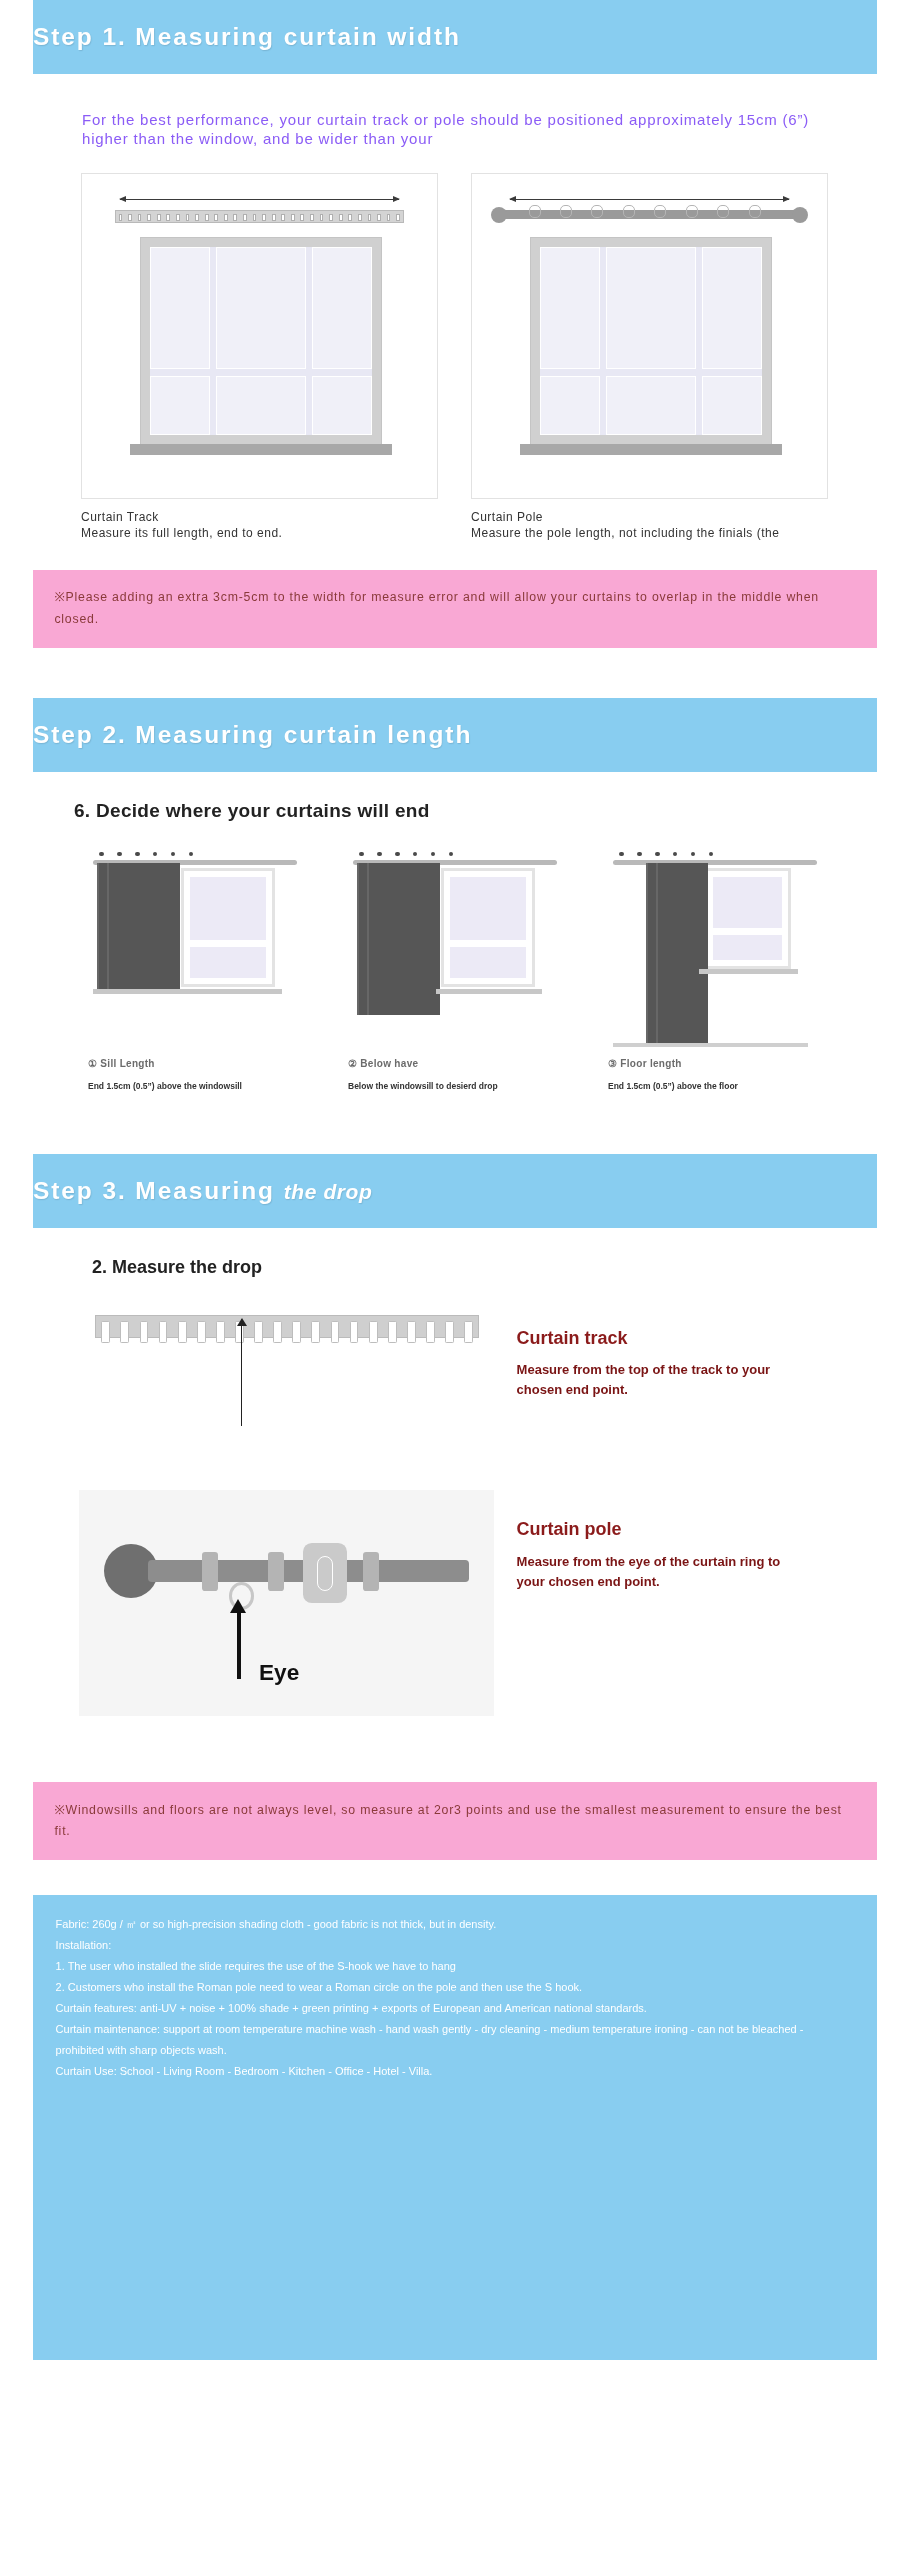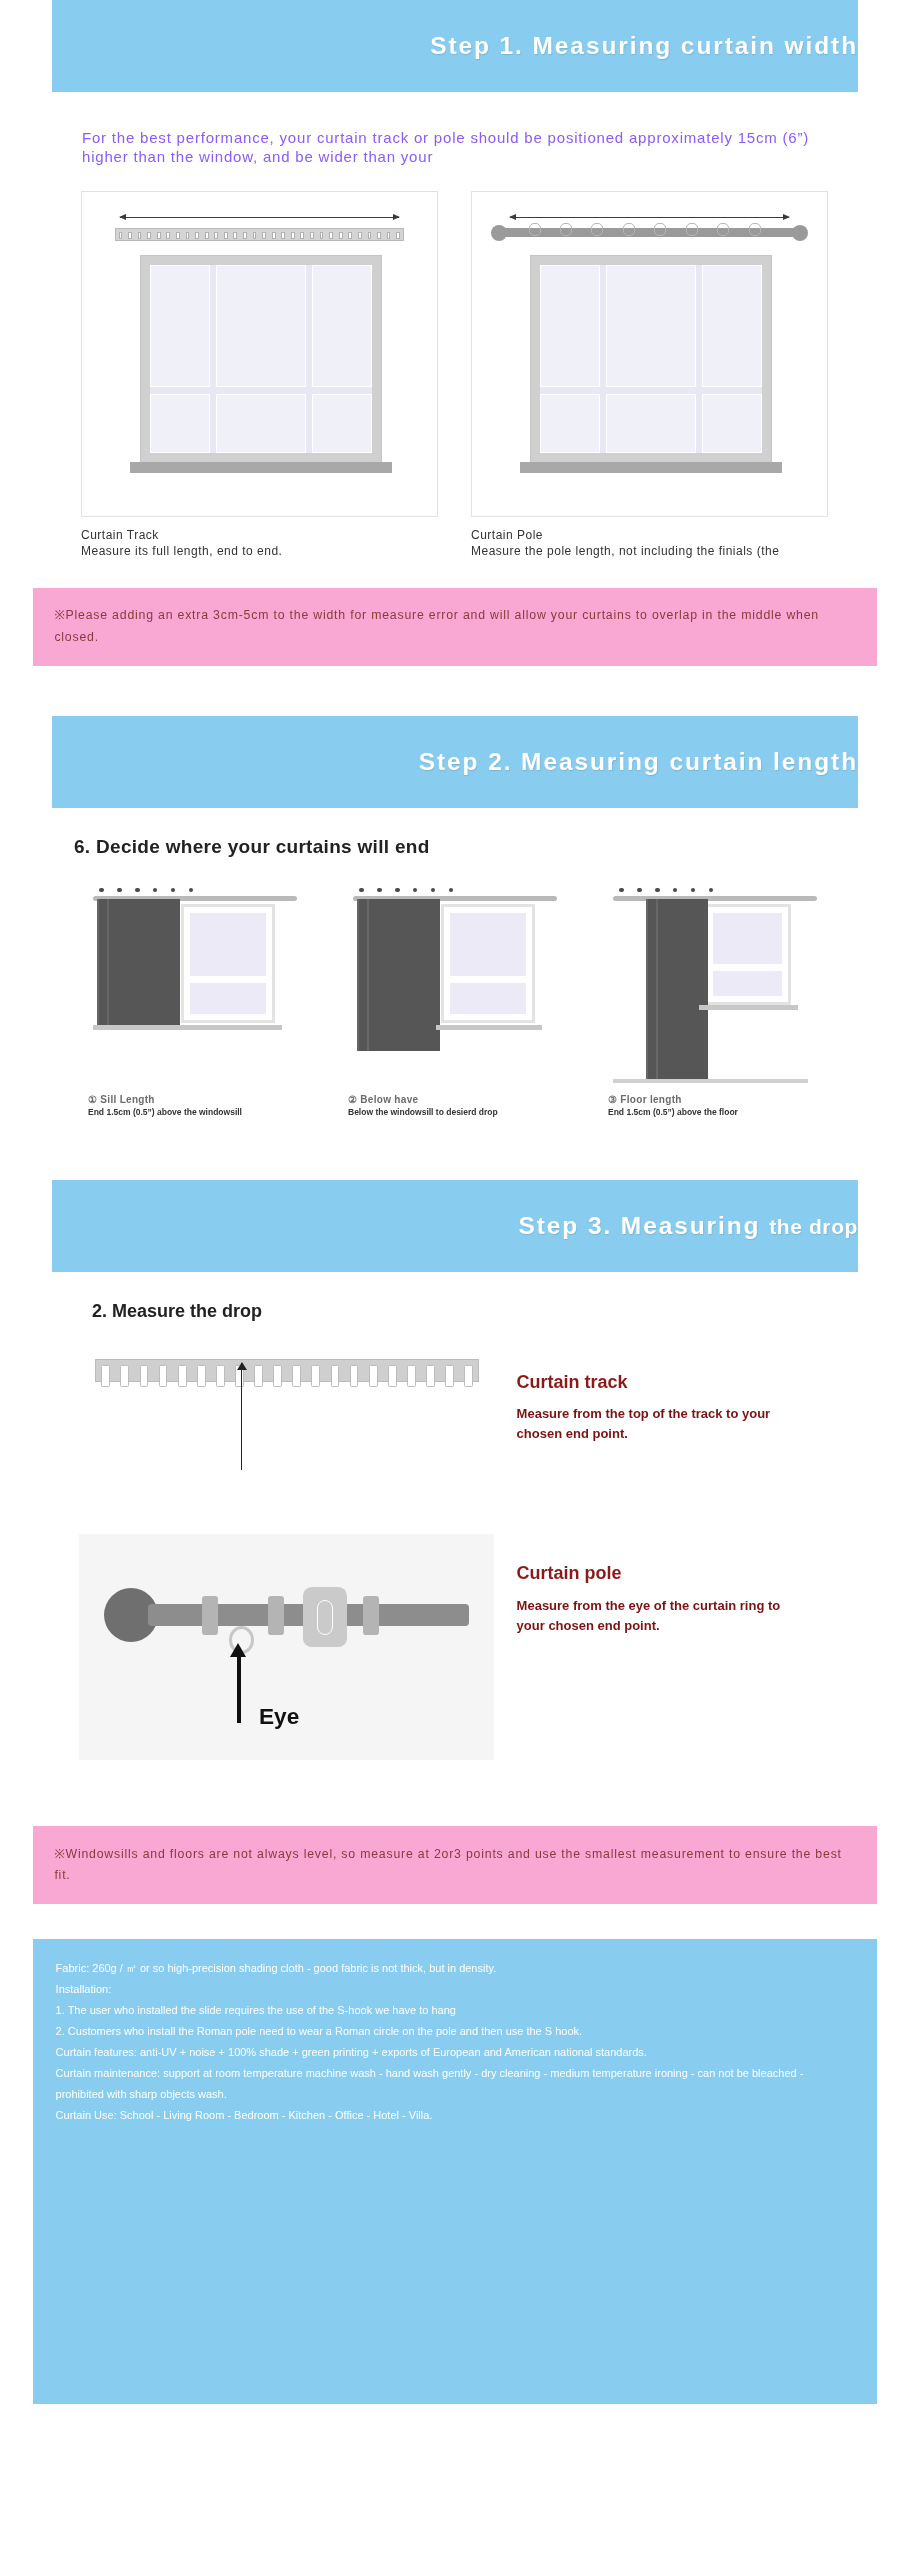--- a/index.html
+++ b/index.html
@@ -16,36 +16,37 @@
   .page {
     width: 910px;
     margin: 0 auto;
     position: relative;
     background: #ffffff;
   }
 
   
   .step-banner {
     background: #88cdf0;
-    height: 92px;
+    height: 74px;
     display: flex;
     align-items: center;
-    justify-content: flex-end;
-    margin: 0 52px;
+    justify-content: flex-start;
+    margin: 0 33px;
   }
   .step-banner .txt {
     color: #ffffff;
     font-size: 24.5px;
     letter-spacing: 1.9px;
     font-weight: bold;
     text-shadow: 0.6px 0.6px 1.3px rgba(0,0,0,0.12);
   }
   .step-banner .txt .sub {
     font-size: 21px;
     letter-spacing: 0.6px;
+    font-style: italic;
   }
 
   
   .gap-40 { height: 25px; }
   .gap-60 { height: 38px; }
   .gap-80 { height: 50px; }
   .gap-100 { height: 63px; }
 
   
   .intro {
@@ -280,21 +281,21 @@
     background: #c7c7c7;
   }
   .c-caption {
     margin-top: 6.3px;
     font-size: 10px;
     font-weight: bold;
     color: #6b6b6b;
     letter-spacing: 0.3px;
   }
   .c-sub {
-    margin-top: 2px;
+    margin-top: 12px;
     font-size: 8.5px;
     color: #333;
     font-weight: bold;
   }
 
   
   .h2b {
     margin: 29px 0 0 92px;
     font-size: 18px;
     font-weight: bold;

